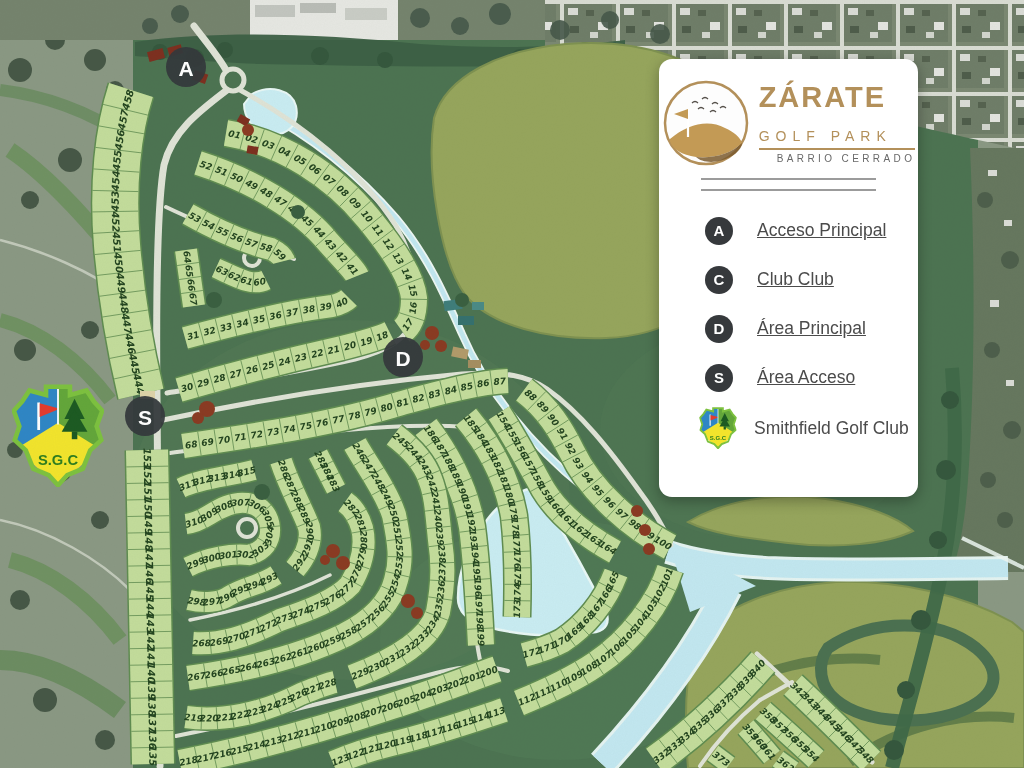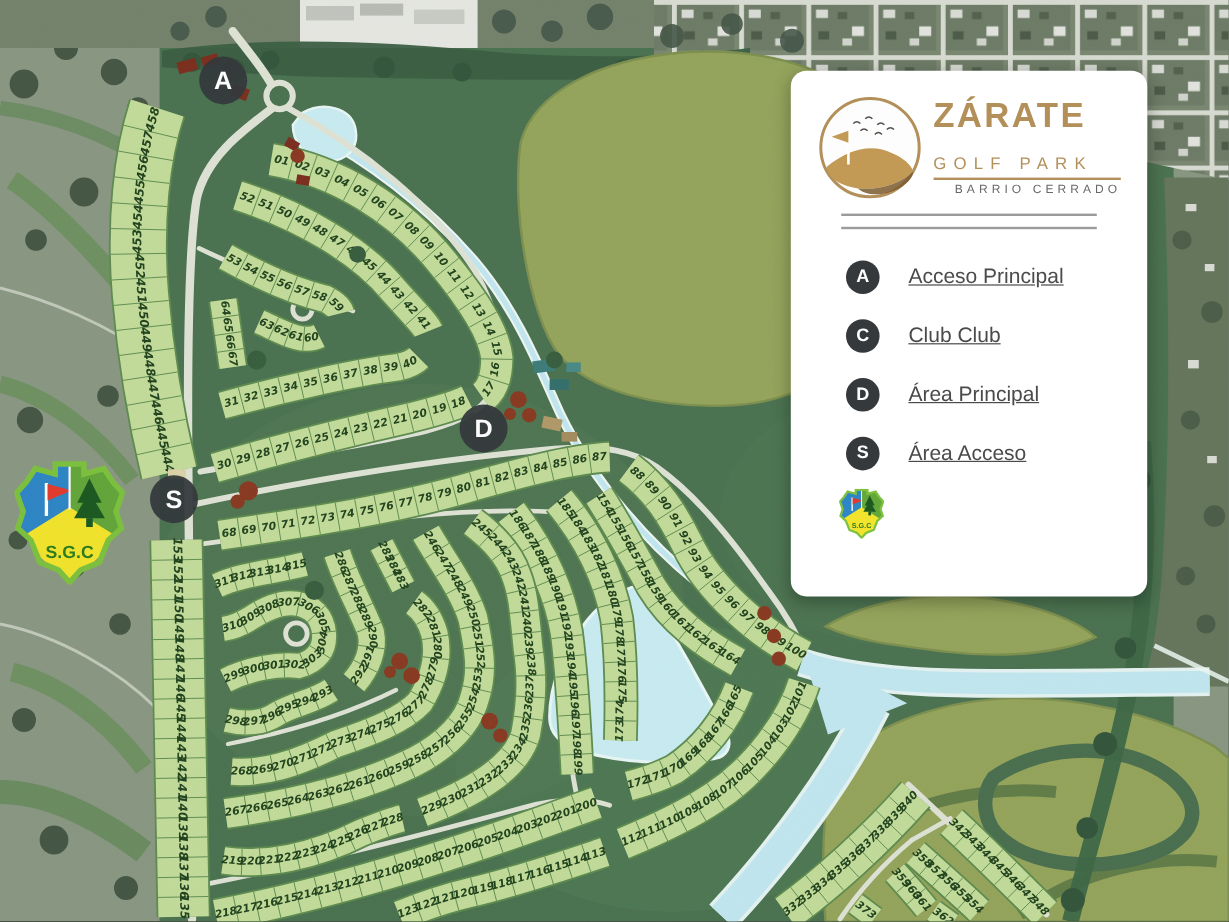--- a/index.html
+++ b/index.html
@@ -2,21 +2,21 @@
 <html><head>
 <meta charset="utf-8">
 <style>
   html,body{margin:0;padding:0;background:#222;}
   .stage{position:relative;width:1024px;height:768px;overflow:hidden;font-family:"Liberation Sans",sans-serif;background:#74836c;}
   .stage svg.map{position:absolute;left:0;top:0;}
   .lotnum{font-family:"DejaVu Sans",sans-serif;font-weight:bold;font-style:italic;fill:#23441f;text-anchor:middle;dominant-baseline:central;}
   .marker-letter{font-family:"Liberation Sans",sans-serif;font-weight:bold;fill:#ffffff;text-anchor:middle;dominant-baseline:central;font-size:21px;}
   .sgc-text{font-family:"Liberation Sans",sans-serif;font-weight:bold;fill:#2e7d1f;text-anchor:middle;}
   
-  .legend{position:absolute;left:659px;top:59px;width:297px;height:438px;background:#ffffff;border-radius:13px;
+  .legend{position:absolute;left:659px;top:59px;width:259px;height:438px;background:#ffffff;border-radius:13px;
           box-shadow:0 4px 14px rgba(0,0,0,.30);padding-top:20px;box-sizing:border-box;}
   .logo-row{display:flex;align-items:center;justify-content:center;gap:9px;padding:0 16px;}
   .logo-circle{width:88px;height:88px;flex:0 0 auto;}
   .logo-text{display:flex;flex-direction:column;}
   .logo-title{font-size:29px;font-weight:bold;letter-spacing:2px;color:#b3905a;line-height:1;}
   .logo-sub{font-size:14px;letter-spacing:6px;color:#b3905a;margin-top:16px;white-space:nowrap;}
   .logo-line{height:2px;background:#b3905a;margin:4px 0 3px;}
   .logo-tag{font-size:10px;letter-spacing:3.4px;color:#686868;white-space:nowrap;padding-left:18px;}
   .divider{height:2px;background:#9b9b9b;margin:11px 42px 9px;}
   .divider.d2{margin-top:8px;}
@@ -1031,16 +1031,17 @@
         </div>
         <div class="ref-item">
           <span class="ref-badge">S</span>
           <span class="ref-label">Área Acceso</span>
         </div>
       </div>
   <div class="club-row">
     <svg class="club-icon" viewBox="0 0 100 112">
           <use href="#sgc"></use>
         </svg>
+    <span class="club-label">Smithfield Golf Club</span>
   </div>
 </div>
 
 </div>
 
 </body></html>

